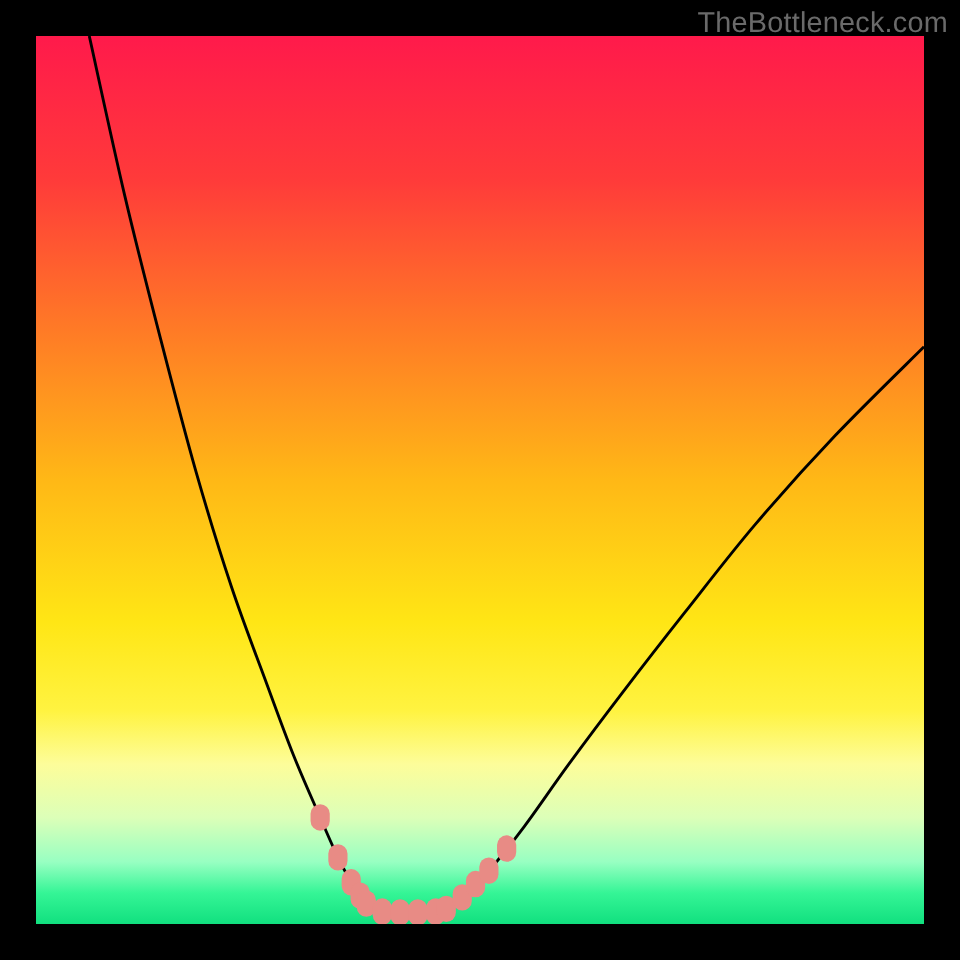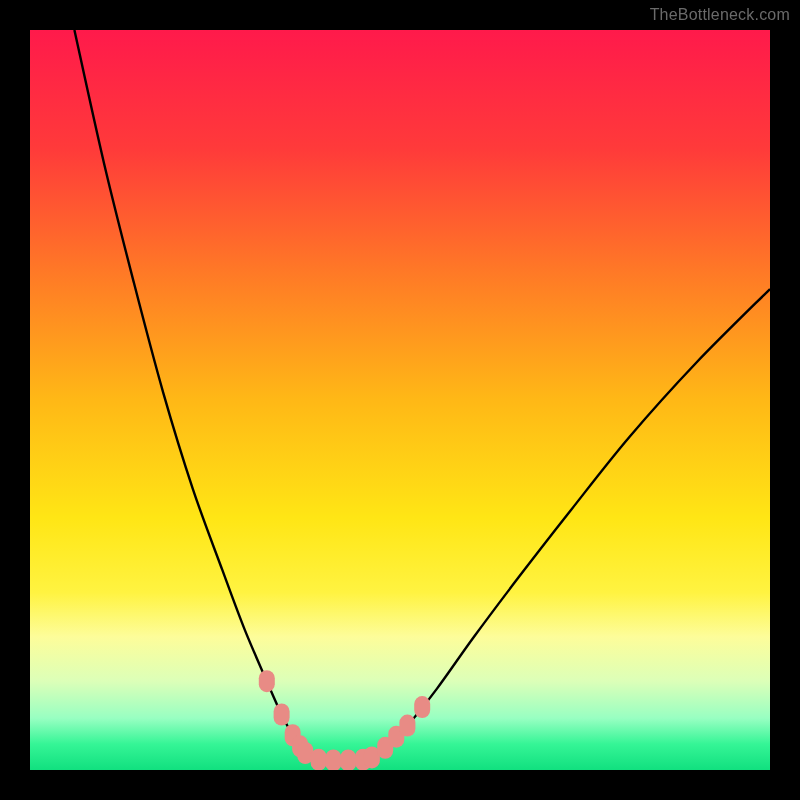--- a/index.html
+++ b/index.html
@@ -25,21 +25,21 @@
     top: 30px;
     width: 740px;
     height: 740px;
     
   }
   .watermark {
     position: absolute;
     top: 6px;
     right: 10px;
     color: #6a6a6a;
-    font-size: 16px;
+    font-size: 24px;
     letter-spacing: 0.2px;
     user-select: none;
   }
   svg {
     position: absolute;
     left: 0;
     top: 0;
   }
 </style>
 </head>

